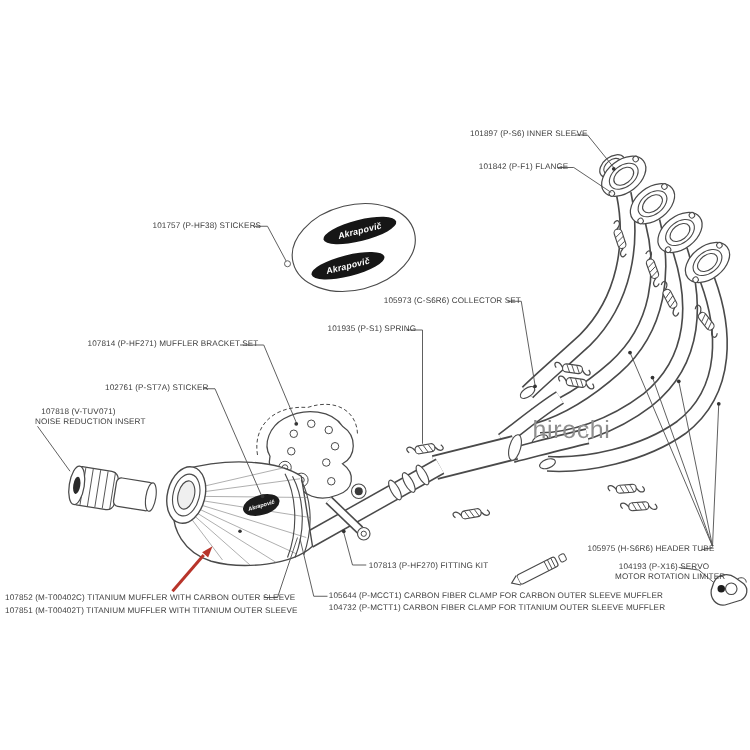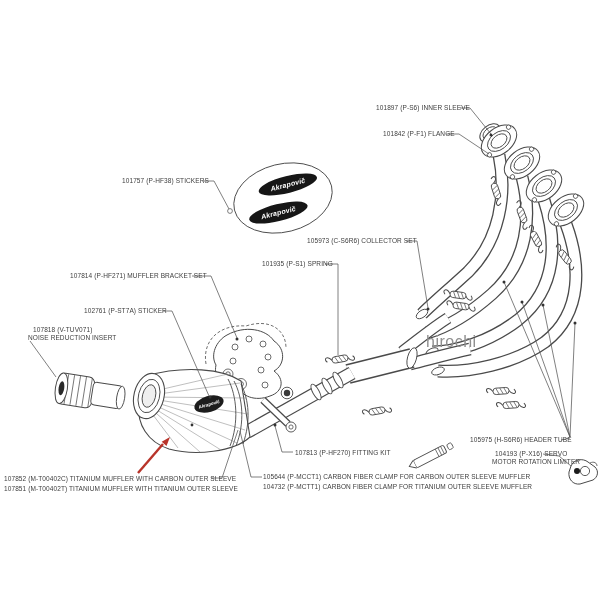--- a/index.html
+++ b/index.html
@@ -1,21 +1,21 @@
 <!DOCTYPE html>
 <html><head>
 <meta charset="utf-8">
 <style>
   html,body{margin:0;padding:0;background:#fff;}
   .canvas{position:relative;width:600px;height:600px;background:#fff;overflow:hidden;
           font-family:"Liberation Sans",sans-serif;}
   .canvas svg{position:absolute;left:0;top:0;}
   .lbl{position:absolute;font-size:6.5px;line-height:8px;color:#3d3d3d;white-space:nowrap;letter-spacing:.1px;}
   .lbl2{position:absolute;font-size:6.5px;line-height:7.5px;color:#3d3d3d;white-space:nowrap;letter-spacing:.1px;}
-  .watermark{position:absolute;font-size:16px;color:#8f8f8f;letter-spacing:.5px;}
+  .watermark{position:absolute;font-size:20px;color:#8f8f8f;letter-spacing:.5px;}
   .logo-text{font:italic bold 7px "Liberation Sans",sans-serif;fill:#fff;letter-spacing:.2px;}
   .logo-text-sm{font:italic bold 4.5px "Liberation Sans",sans-serif;fill:#fff;}
 </style>
 </head>
 <body>
 
 <div class="canvas">
 
 <svg width="600" height="600" viewBox="0 0 600 600">
   <defs>

